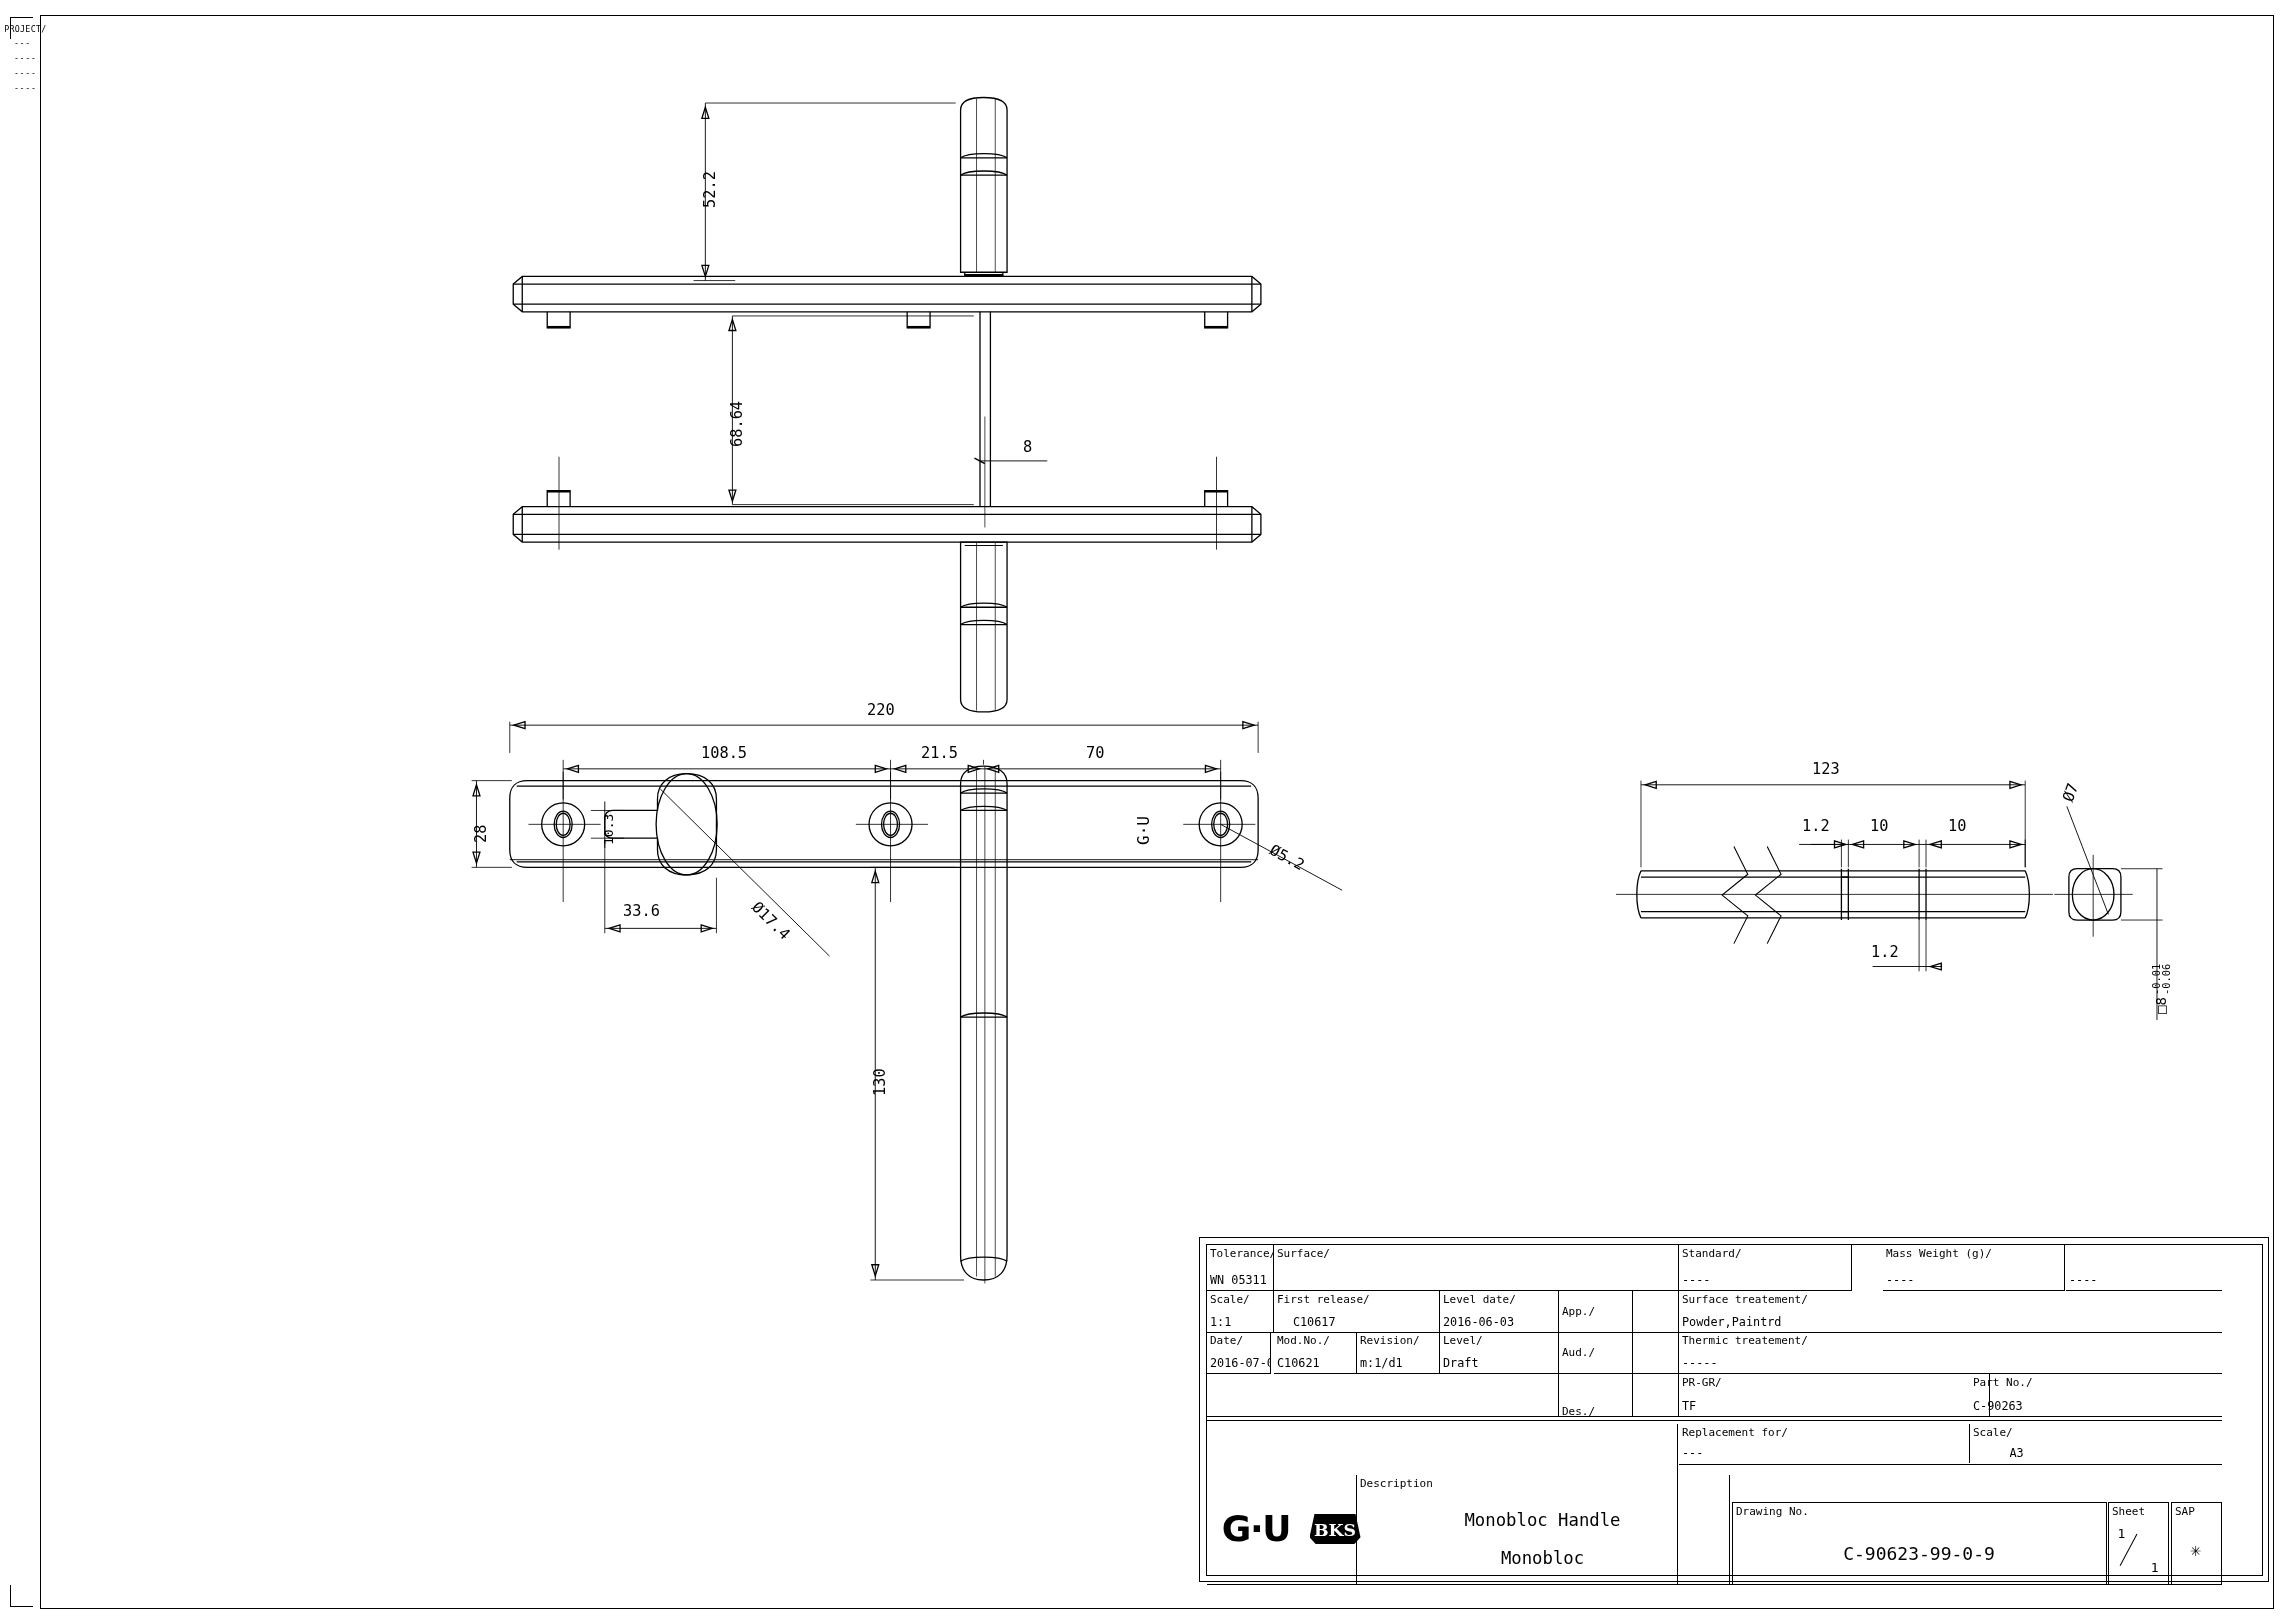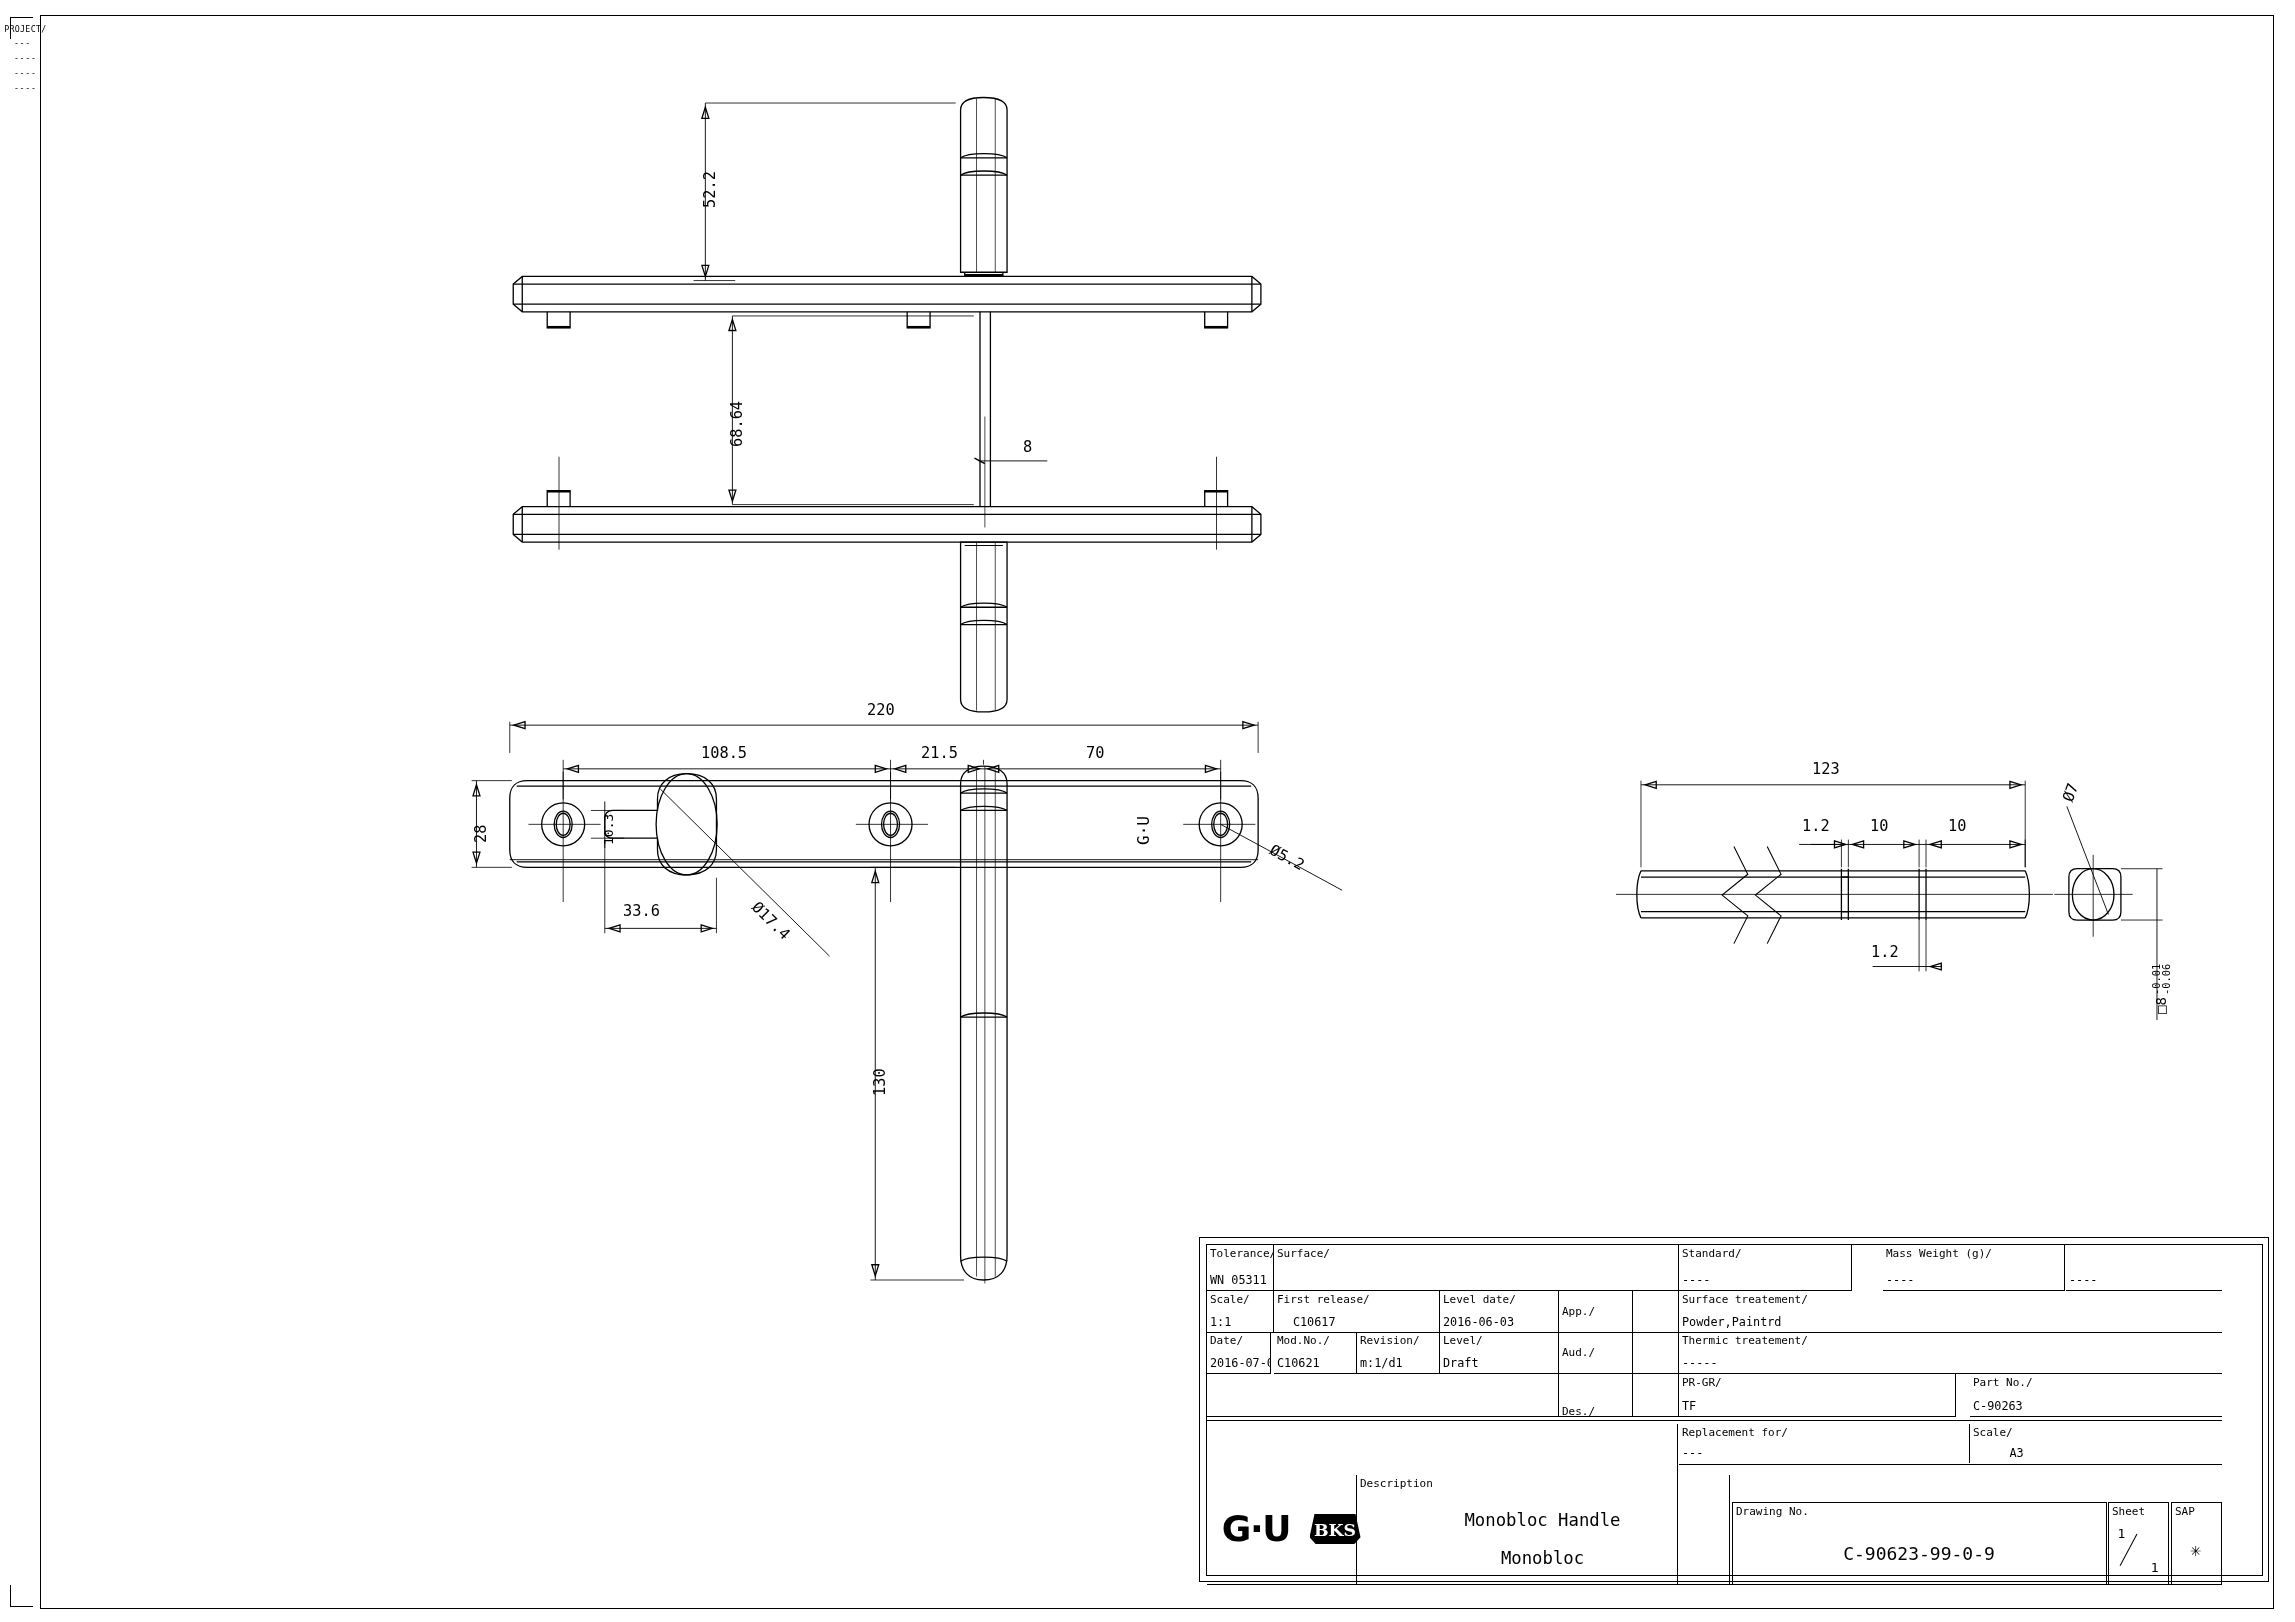--- a/index.html
+++ b/index.html
@@ -421,21 +421,21 @@
   <div class="cell nr" style="left:472px;top:87px;width:543px;height:42px;">
     <span class="lbl">Thermic treatement/</span>
     <span class="val">-----</span>
   </div>
 
   <div class="cell" style="left:0;top:129px;width:352px;height:43px;"></div>
   <div class="cell" style="left:352px;top:129px;width:74px;height:43px;">
     <span class="lbl" style="top:31px;text-decoration:underline;">Des./</span>
   </div>
   <div class="cell" style="left:426px;top:129px;width:46px;height:43px;"></div>
-  <div class="cell" style="left:472px;top:129px;width:277px;height:43px;">
+  <div class="cell" style="left:472px;top:129px;width:311px;height:43px;">
     <span class="lbl">PR-GR/</span>
     <span class="val">TF</span>
   </div>
   <div class="cell nr" style="left:763px;top:129px;width:252px;height:43px;">
     <span class="lbl">Part No./</span>
     <span class="val">C-90263</span>
   </div>
 
   <div class="ln" style="left:0;top:175px;width:1015px;height:1.4px;"></div>
 

